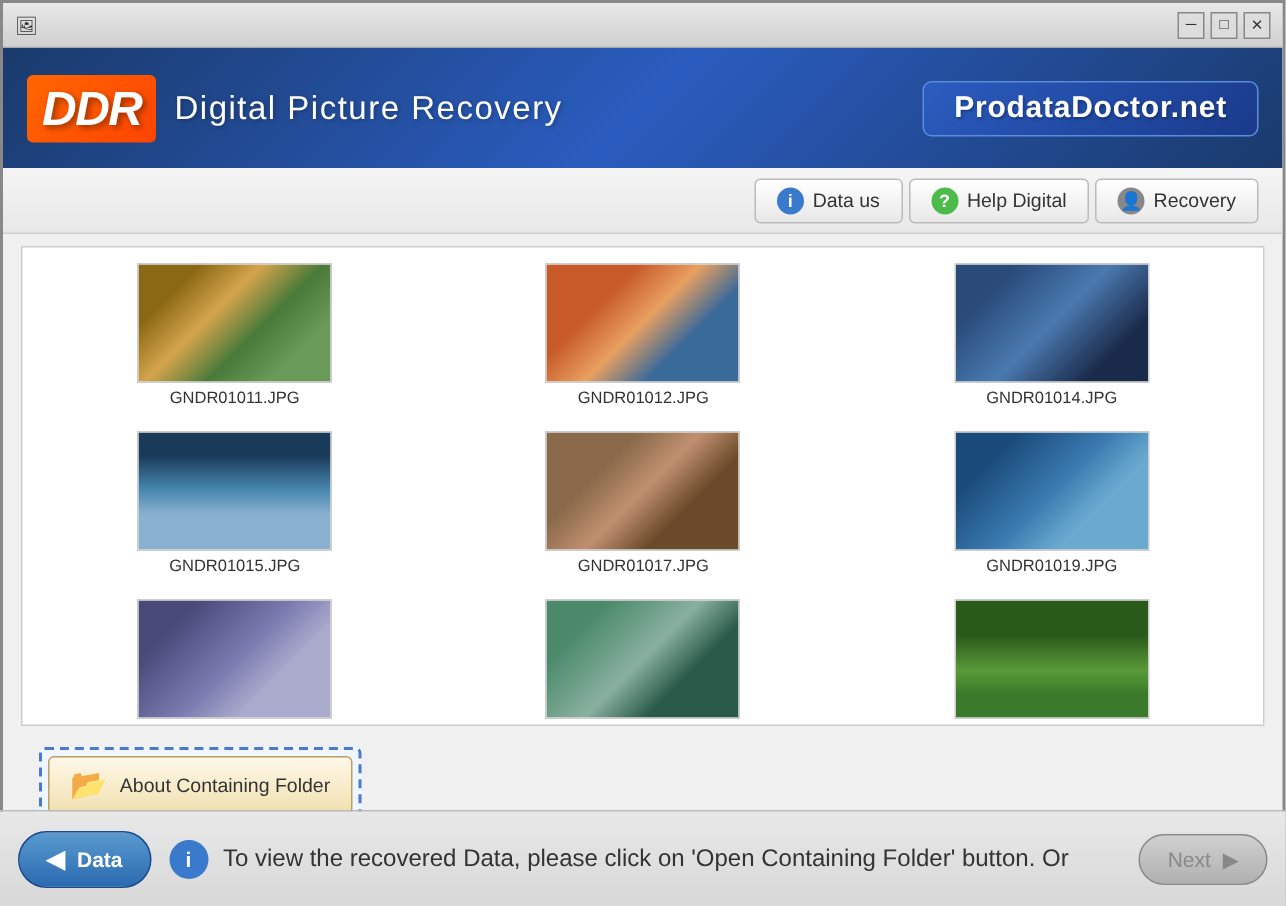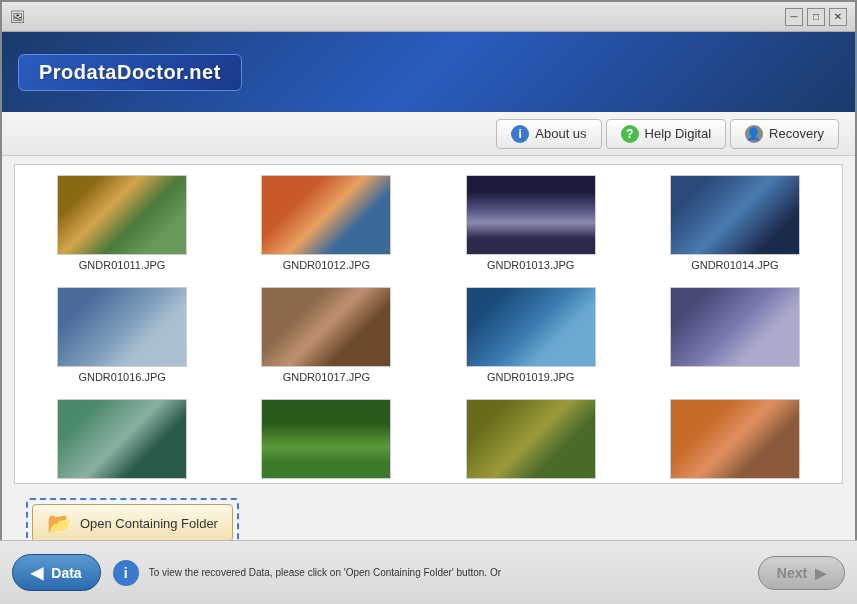--- a/index.html
+++ b/index.html
@@ -142,21 +142,21 @@
       flex: 1;
       overflow-y: scroll;
       padding: 10px;
     }
     .gallery-area::-webkit-scrollbar { width: 16px; }
     .gallery-area::-webkit-scrollbar-track { background: #f0f0f0; border-left: 1px solid #ccc; }
     .gallery-area::-webkit-scrollbar-thumb { background: #bbb; border: 2px solid #f0f0f0; border-radius: 2px; }
 
     .gallery-grid {
       display: grid;
-      grid-template-columns: repeat(4, 1fr);
+      grid-template-columns: repeat(3, 1fr);
       gap: 16px 10px;
     }
     .gallery-item {
       display: flex;
       flex-direction: column;
       align-items: center;
       gap: 4px;
       cursor: pointer;
     }
     .gallery-thumb {
@@ -260,60 +260,64 @@
       border-radius: 50%;
       display: flex;
       align-items: center;
       justify-content: center;
       color: white;
       font-weight: 700;
       font-size: 14px;
       flex-shrink: 0;
     }
     .info-text {
-      font-size: 10px;
+      font-size: 16px;
       color: #333;
       line-height: 1.5;
     }
     .next-btn {
       display: flex;
       align-items: center;
       gap: 8px;
       padding: 8px 18px;
       background: linear-gradient(to bottom, #d0d0d0, #b0b0b0);
       border: 1px solid #888;
       border-radius: 20px;
       cursor: not-allowed;
       color: #888;
       font-size: 14px;
-      font-weight: 700;
+      font-weight: 400;
     }
   </style>
 </head>
 <body>
 
 <div class="title-bar">
   <div class="title-bar-title">
     <span>🖼</span>
   </div>
   <div class="title-bar-controls">
     <div class="title-bar-btn">─</div>
     <div class="title-bar-btn">□</div>
     <div class="title-bar-btn close">✕</div>
   </div>
 </div>
 
 <div class="header">
+  <div class="header-left">
+    <div class="ddr-logo">DDR</div>
+    <div class="header-subtitle">Digital Picture Recovery</div>
+  </div>
   <div class="header-brand">ProdataDoctor.net</div>
 </div>
 
 <div class="nav-bar">
   <button class="nav-btn">
     <span class="nav-icon info">i</span>
-    <span>About us</span>
+    <span>Data us</span>
   </button>
   <button class="nav-btn">
     <span class="nav-icon question">?</span>
     <span>Help Digital</span>
   </button>
   <button class="nav-btn">
     <span class="nav-icon support">👤</span>
     <span>Recovery</span>
   </button>
 </div>
@@ -324,30 +328,26 @@
 
     <div class="gallery-item">
       <div class="gallery-thumb thumb-1"></div>
       <span class="gallery-label">GNDR01011.JPG</span>
     </div>
         <div class="gallery-item">
       <div class="gallery-thumb thumb-2"></div>
       <span class="gallery-label">GNDR01012.JPG</span>
     </div>
         <div class="gallery-item">
-      <div class="gallery-thumb thumb-3"></div>
-      <span class="gallery-label">GNDR01013.JPG</span>
-    </div>
-        <div class="gallery-item">
       <div class="gallery-thumb thumb-4"></div>
       <span class="gallery-label">GNDR01014.JPG</span>
     </div>
         <div class="gallery-item">
-      <div class="gallery-thumb thumb-6"></div>
-      <span class="gallery-label">GNDR01016.JPG</span>
+      <div class="gallery-thumb thumb-5"></div>
+      <span class="gallery-label">GNDR01015.JPG</span>
     </div>
         <div class="gallery-item">
       <div class="gallery-thumb thumb-7"></div>
       <span class="gallery-label">GNDR01017.JPG</span>
     </div>
         <div class="gallery-item">
       <div class="gallery-thumb thumb-9"></div>
       <span class="gallery-label">GNDR01019.JPG</span>
     </div>
         <div class="gallery-item">
@@ -371,21 +371,21 @@
 
     </div>
       </div>
   </div>
 </div>
 
 <div style="margin: 0 12px 4px 12px;">
   <div class="folder-area">
     <button class="folder-btn">
       <span class="folder-icon">📂</span>
-      <span>Open Containing Folder</span>
+      <span>About Containing Folder</span>
     </button>
   </div>
 </div>
 
 <div class="bottom-bar">
   <button class="back-btn">
     <span class="back-arrow">◀</span>
     <span>Data</span>
   </button>
   <div class="info-section">

